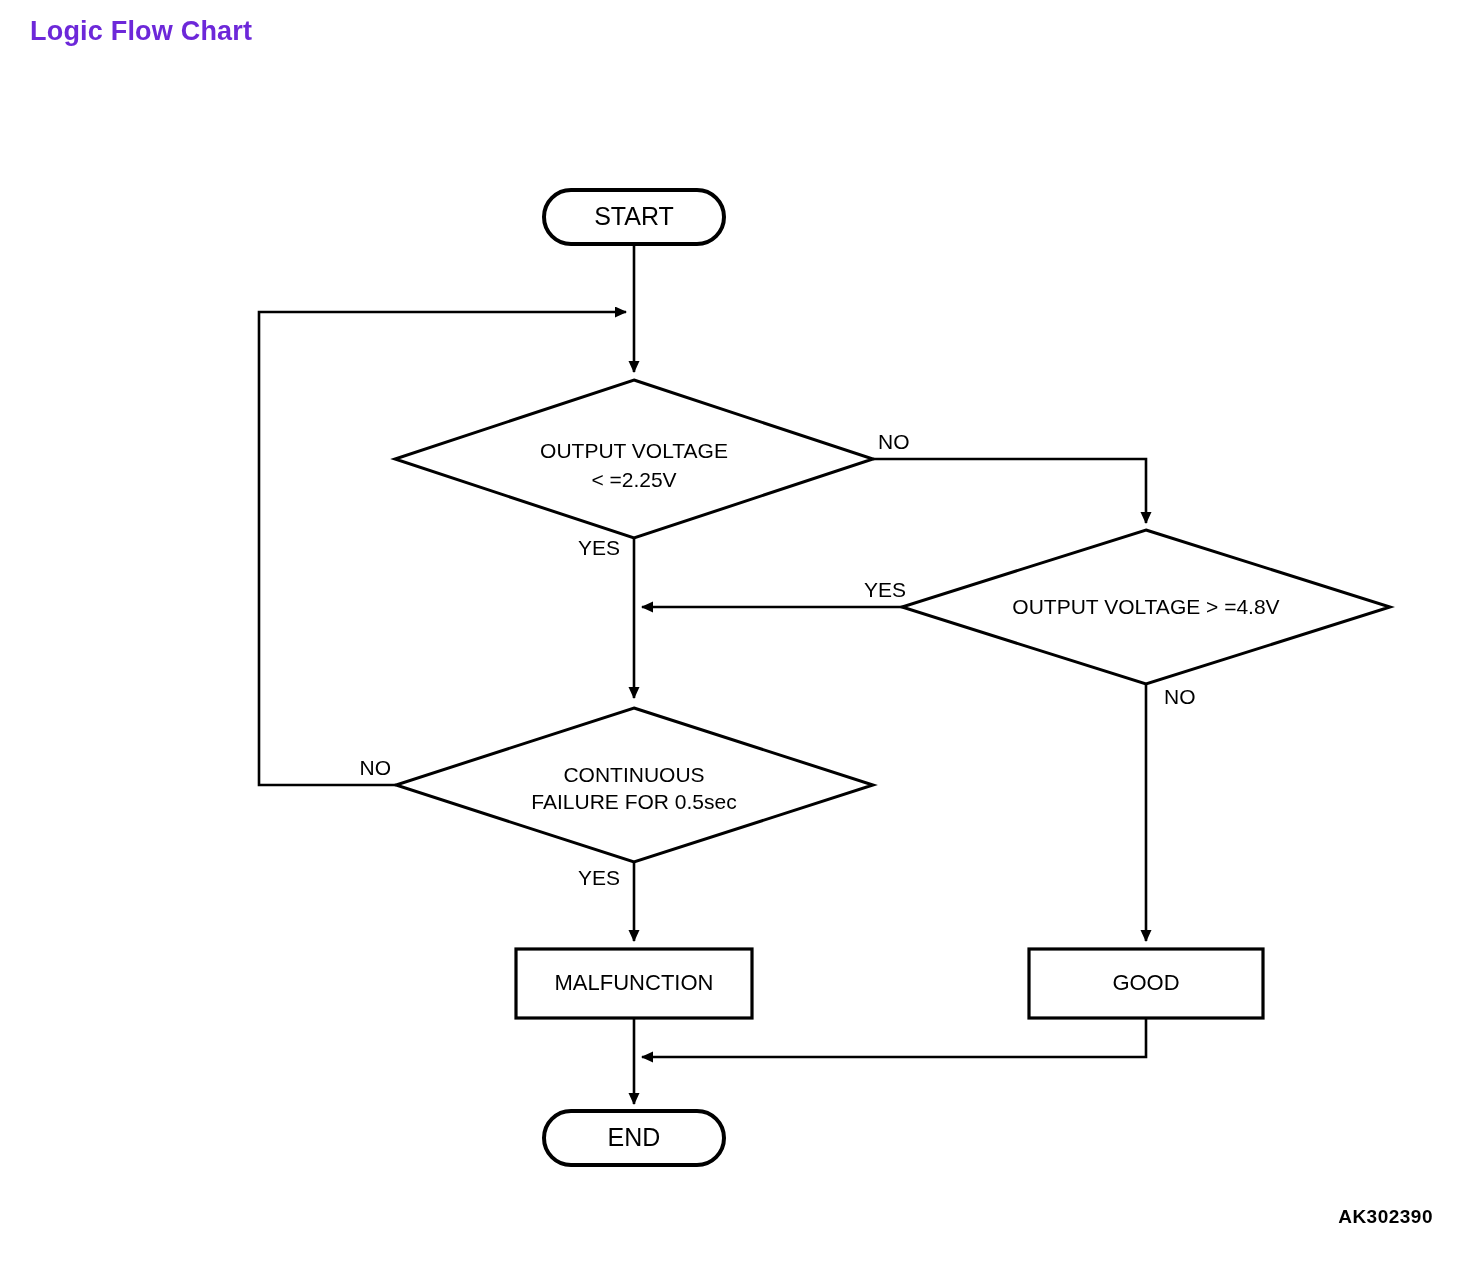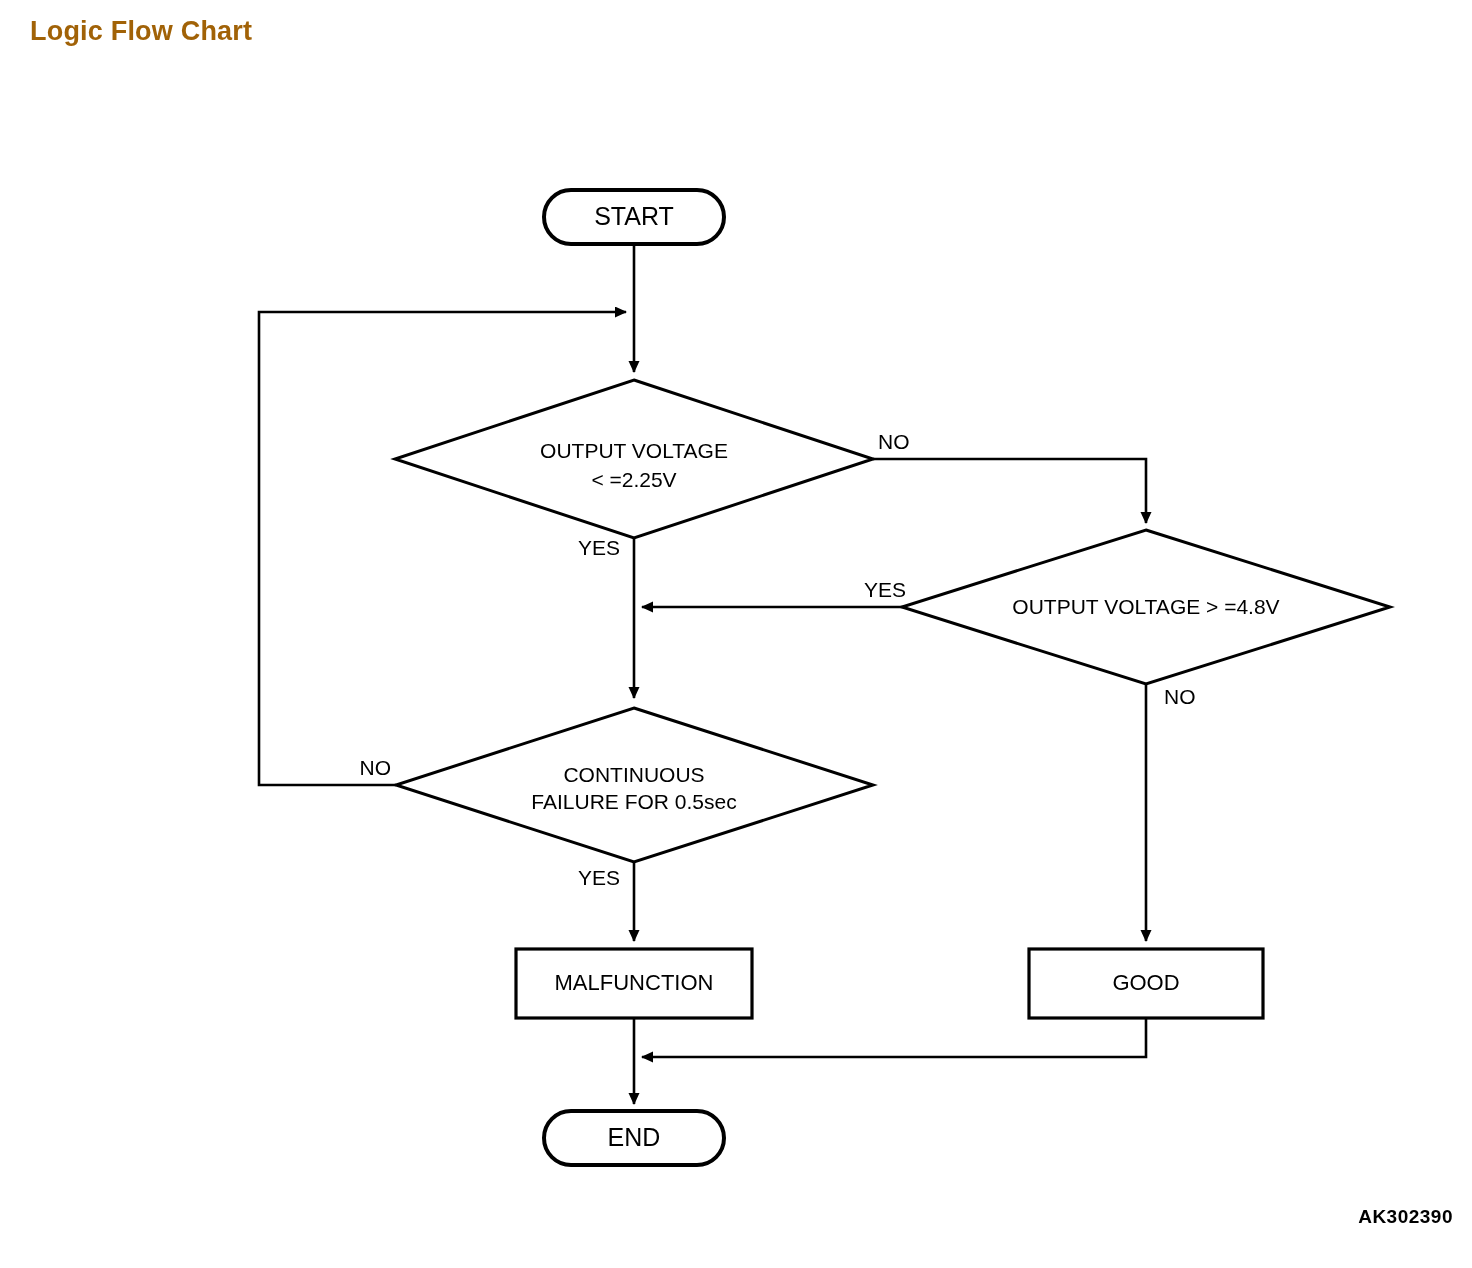--- a/index.html
+++ b/index.html
@@ -23,26 +23,26 @@
     background: #ffffff;
   }
   #chart-title {
     position: absolute;
     left: 30px;
     top: 16px;
     font-family: "Liberation Sans", sans-serif;
     font-size: 27px;
     font-weight: bold;
     letter-spacing: 0.2px;
-    color: #a16207;
+    color: #6d28d9;
     white-space: nowrap;
   }
   #figure-id {
     position: absolute;
-    right: 19px;
+    right: 39px;
     top: 1206px;
     font-family: "Liberation Sans", sans-serif;
     font-size: 19px;
     font-weight: bold;
     letter-spacing: 0.5px;
     color: #000000;
     white-space: nowrap;
   }
   #flow-svg {
     position: absolute;

